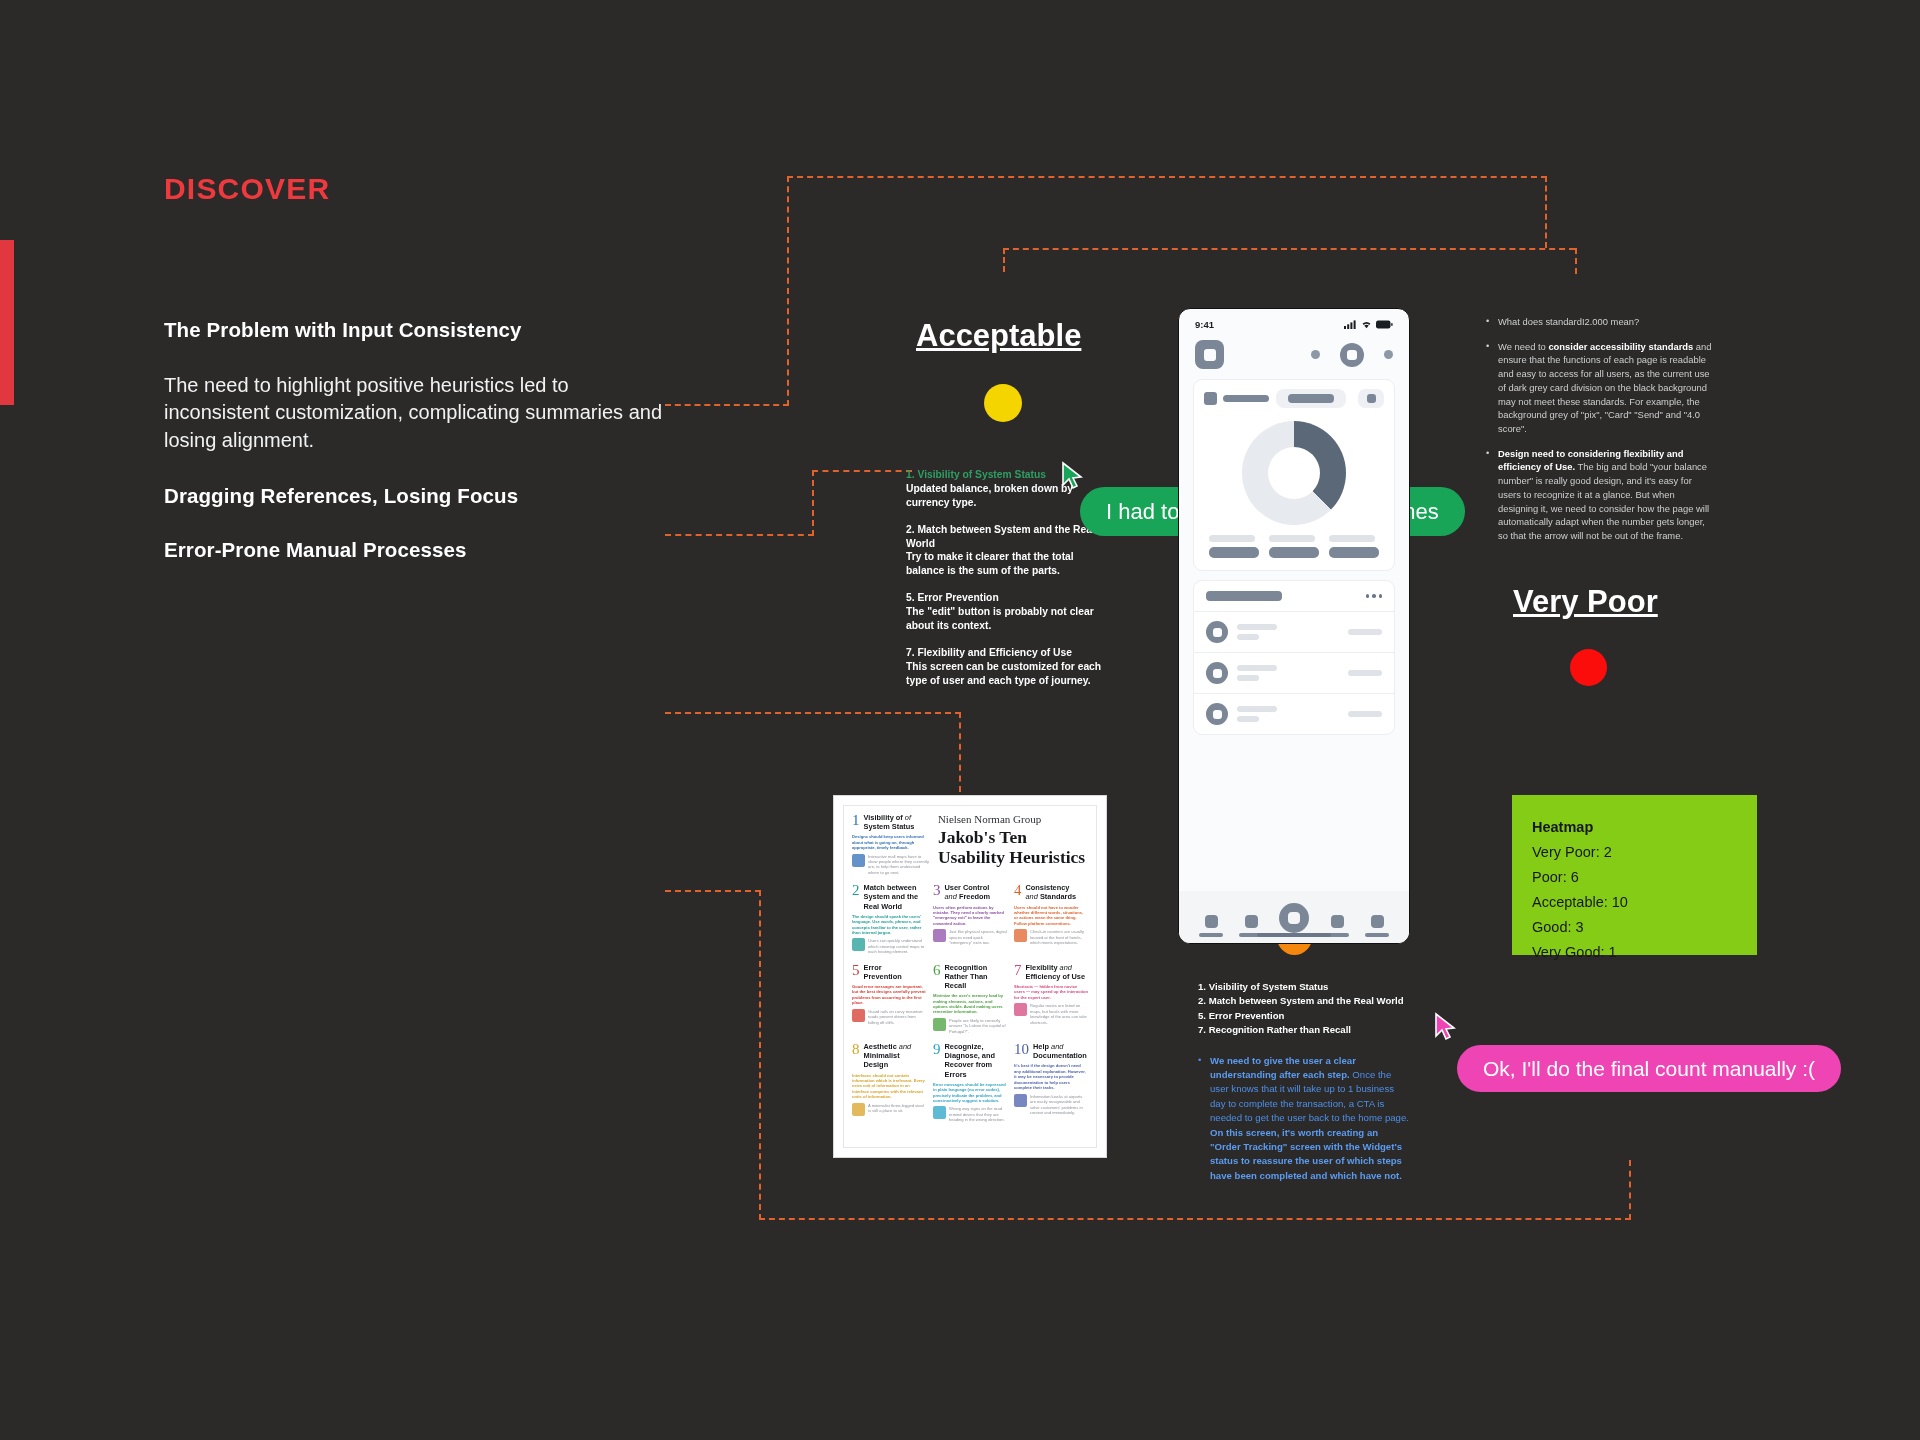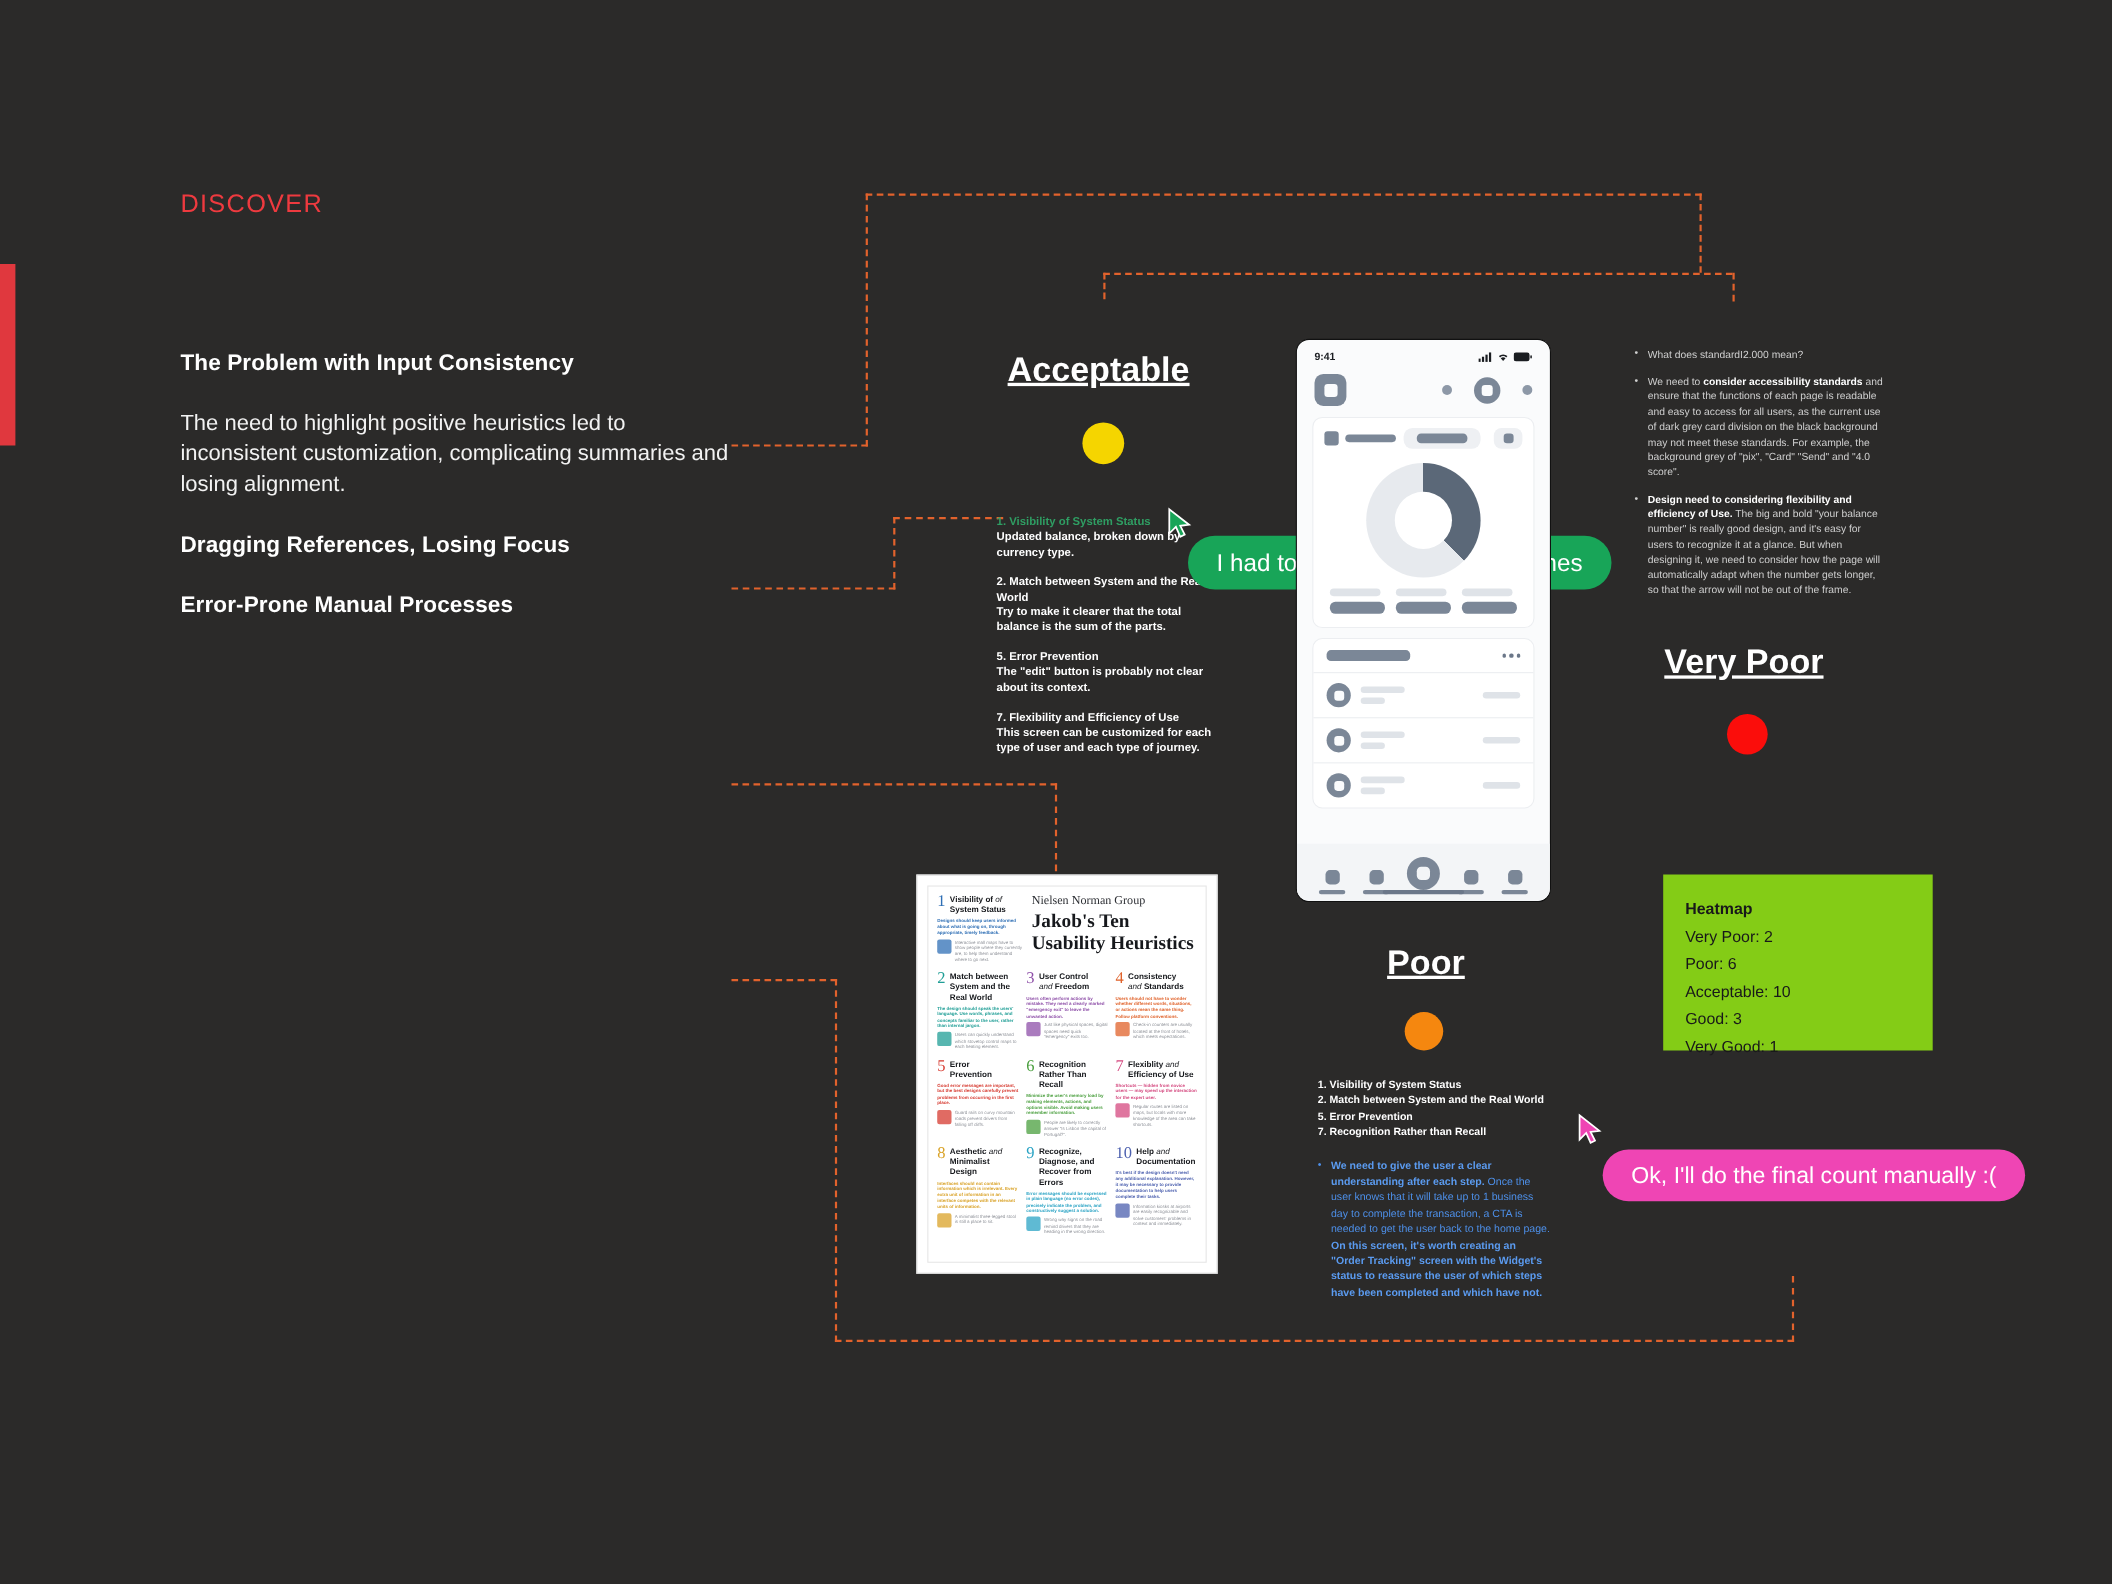--- a/index.html
+++ b/index.html
@@ -12,21 +12,21 @@
 
   
   .accent-bar{
     position:absolute; left:0; top:240px; width:14px; height:165px;
     background:#e0383e;
   }
 
   
   .discover{
     position:absolute; left:164px; top:172px;
-    font-size:23px; font-weight:normal; letter-spacing:1.2px;
+    font-size:30px; font-weight:bold; letter-spacing:1.2px;
     color:#ee3a3f;
   }
 
   
   .narrative{ position:absolute; left:164px; top:318px; width:510px; }
   .narr-block{ margin-bottom:30px; }
   .narr-h{
     font-size:20.5px; font-weight:bold; color:#ffffff;
     margin-bottom:11px; letter-spacing:.1px;
   }
@@ -76,21 +76,21 @@
     padding:0 26px; white-space:nowrap;
   }
   .pill.green{ left:1080px; top:487px; height:49px; background:#18a558; }
   .pill.pink{ left:1457px; top:1045px; height:47px; background:#ef45b4; font-size:21px; }
 
   
   .cursor{ position:absolute; width:0; height:0; }
 
   
   .phone{
-    position:absolute; left:1178px; top:308px; width:232px; height:512px;
+    position:absolute; left:1178px; top:308px; width:232px; height:636px;
     background:#fafbfc; border-radius:12px; overflow:hidden;
     border:1px solid #111;
   }
   .ph-status{ display:flex; justify-content:space-between; align-items:center; padding:10px 16px 4px; }
   .ph-time{ font-size:9.5px; font-weight:bold; color:#1a1d21; }
   .ph-icons{ display:flex; gap:4px; align-items:center; }
   .ph-row1{ display:flex; align-items:center; justify-content:space-between; padding:6px 16px 10px; }
   .av-sq{ width:29px; height:29px; border-radius:8px; background:#7b8797; display:flex;align-items:center;justify-content:center;}
   .av-sq i{ width:12px;height:12px;border-radius:3px;background:#fafbfc;display:block;}
   .dot-sm{ width:9px;height:9px;border-radius:50%;background:#8d98a7; }

